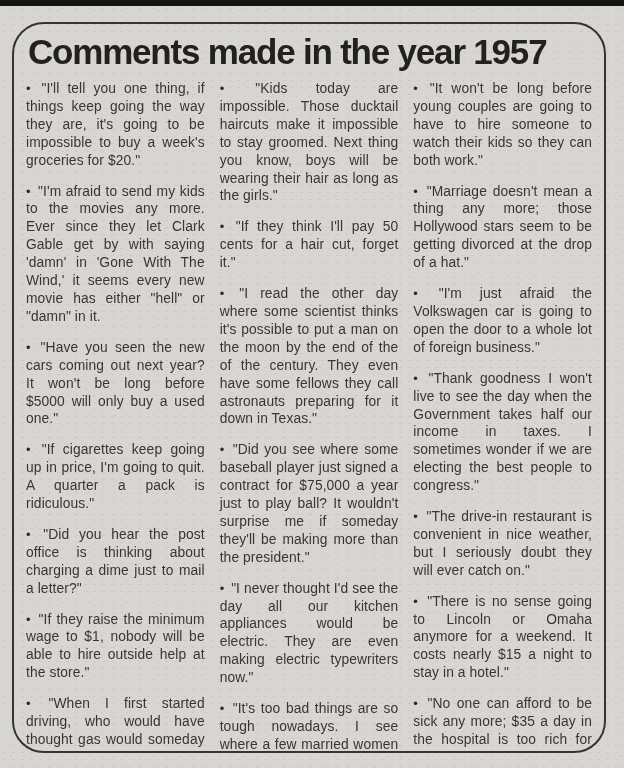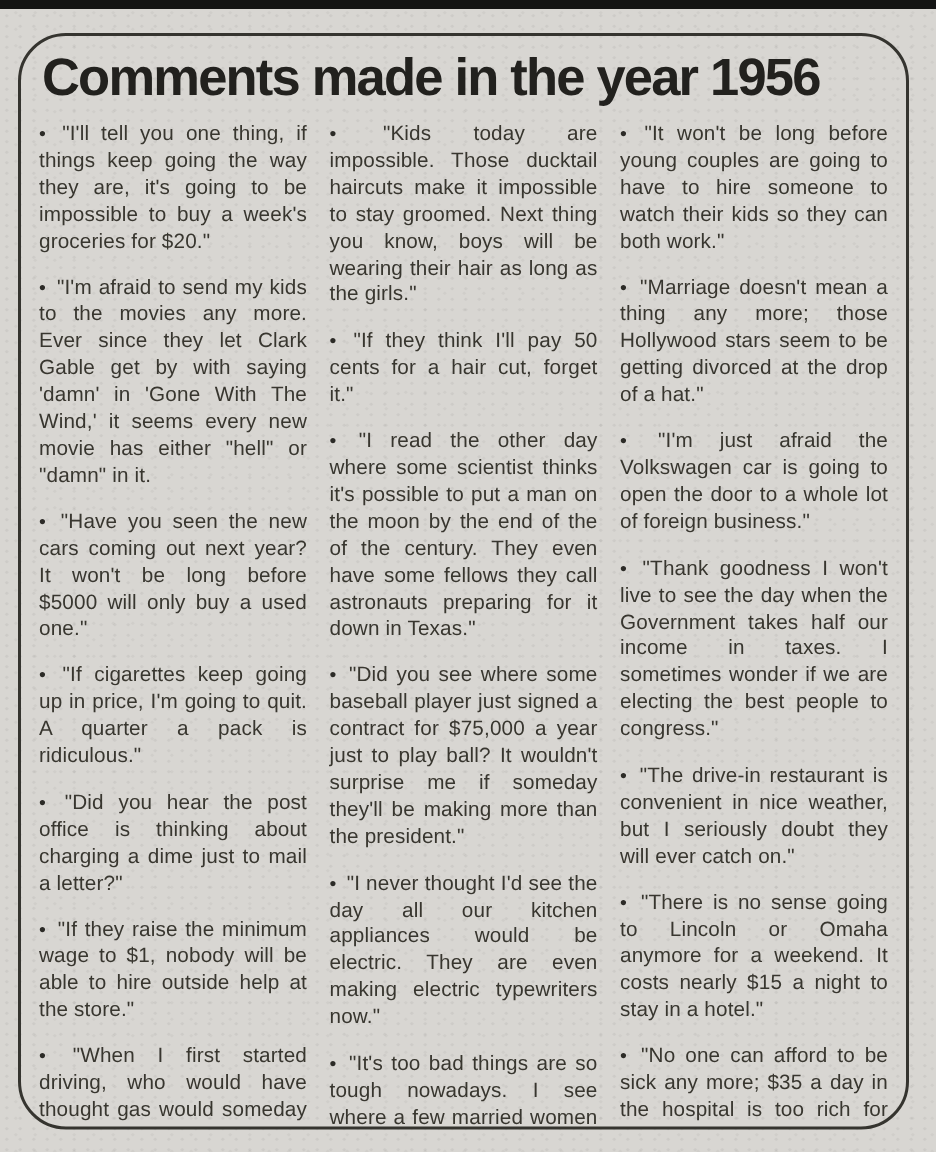--- a/index.html
+++ b/index.html
@@ -71,21 +71,21 @@
     padding-right: 3px;
     color: #2c2b27;
   }
 </style>
 </head>
 <body>
 
 <div class="page">
   <div class="top-rule" style="background: rgb(20, 20, 19);"></div>
   <div class="clip-box" style="border-color: rgb(53, 52, 47);">
-    <h1 class="title">Comments made in the year 1956</h1>
+    <h1 class="title">Comments made in the year 1957</h1>
     <div class="cols">
       <div class="col">
           <p class="quote"><span class="bullet">• </span><span style="color: rgb(56, 54, 47);">"I'll tell you one thing, if things keep going the way they are, it's going to be impossible to buy a week's groceries for $20."</span></p>
           <p class="quote"><span class="bullet">• </span><span style="color: rgb(56, 54, 47);">"I'm afraid to send my kids to the movies any more. Ever since they let Clark Gable get by with saying 'damn' in 'Gone With The Wind,' it seems every new movie has either "hell" or "damn" in it.</span></p>
           <p class="quote"><span class="bullet">• </span><span style="color: rgb(56, 54, 47);">"Have you seen the new cars coming out next year? It won't be long before $5000 will only buy a used one."</span></p>
           <p class="quote"><span class="bullet">• </span><span style="color: rgb(56, 54, 47);">"If cigarettes keep going up in price, I'm going to quit. A quarter a pack is ridiculous."</span></p>
           <p class="quote"><span class="bullet">• </span><span style="color: rgb(56, 54, 47);">"Did you hear the post office is thinking about charging a dime just to mail a letter?"</span></p>
           <p class="quote"><span class="bullet">• </span><span style="color: rgb(56, 54, 47);">"If they raise the minimum wage to $1, nobody will be able to hire outside help at the store."</span></p>
           <p class="quote"><span class="bullet">• </span><span style="color: rgb(56, 54, 47);">"When I first started driving, who would have thought gas would someday cost 29 cents a gallon. Guess we'd be better off leaving the car in the garage."</span></p>
         </div>

